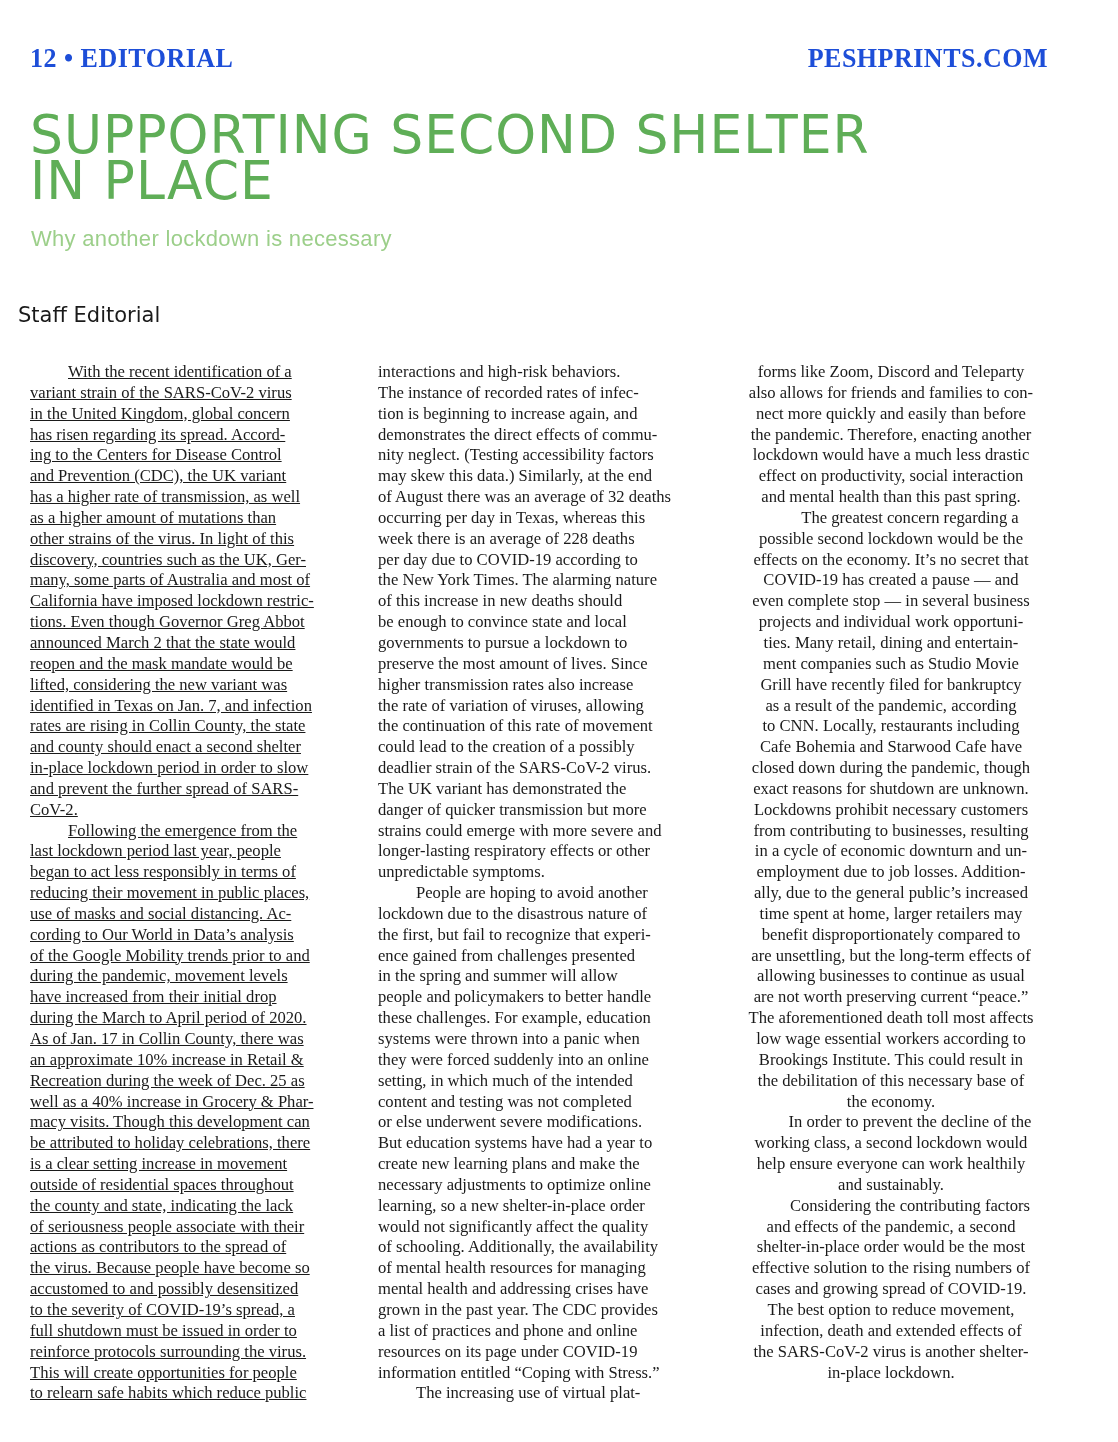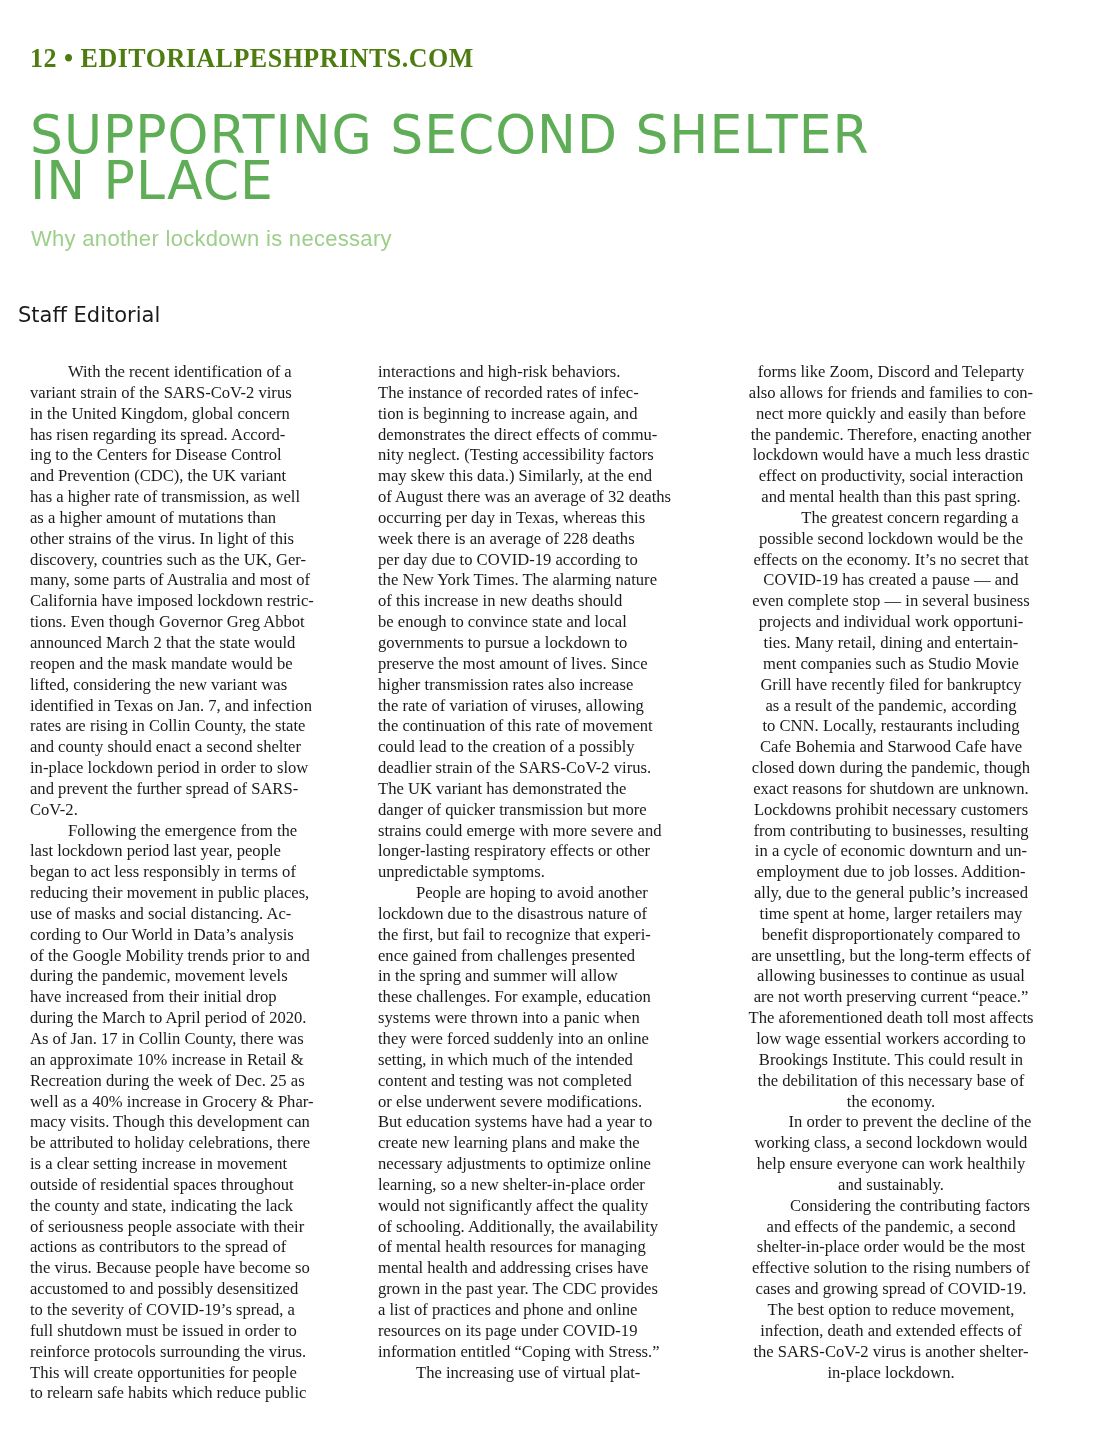--- a/index.html
+++ b/index.html
@@ -1,22 +1,22 @@
 <!DOCTYPE html>
 <html><head>
   <meta charset="utf-8">
   <style>
     html, body { margin: 0; padding: 0; background: #ffffff; }
     body { width: 1118px; height: 1442px; position: relative; overflow: hidden; }
 
     .page-header {
       position: absolute; left: 30px; top: 42px; width: 1018px; height: 40px;
-      display: flex; justify-content: flex-start; align-items: flex-start;
+      display: flex; justify-content: space-between; align-items: flex-start;
       font-family: "Liberation Serif", "DejaVu Serif", serif;
-      font-weight: bold; font-size: 26px; color: #4d7c0f; letter-spacing: 0.5px;
+      font-weight: bold; font-size: 26px; color: #1d4ed8; letter-spacing: 0.5px;
     }
     .page-header .left, .page-header .right { transform: scaleY(1.08); transform-origin: top; }
 
     .headline {
       position: absolute; left: 30px; top: 112px; width: 1000px;
       font-family: "DejaVu Sans", "Liberation Sans", sans-serif;
       font-weight: normal; font-size: 53px; line-height: 46px;
       color: #5fae57; letter-spacing: 1px;
       transform: scaleX(0.98); transform-origin: left;
     }
@@ -32,21 +32,21 @@
     }
 
     .columns {
       position: absolute; top: 362px; left: 30px; width: 1020px; height: 1080px;
     }
     .col {
       position: absolute; top: 0; width: 330px;
       font-family: "Liberation Serif", "DejaVu Serif", serif;
       font-size: 16.6px; line-height: 20.85px; color: #1a1a1a;
     }
-    .col.c1 { left: 0; }
+    .col.c1 { left: 0; text-decoration: underline; }
     .col.c2 { left: 348px; }
     .col.c3 { left: 696px; text-align: center; }
     .col .line { display: block; white-space: nowrap; }
     .indent { padding-left: 38px; }
   </style>
 </head>
 <body>
 
 <div class="page-header">
   <span class="left">12 • EDITORIAL</span>
@@ -139,20 +139,21 @@
       <span class="line">The UK variant has demonstrated the</span>
       <span class="line">danger of quicker transmission but more</span>
       <span class="line">strains could emerge with more severe and</span>
       <span class="line">longer-lasting respiratory effects or other</span>
       <span class="line">unpredictable symptoms.</span>
       <span class="line indent">People are hoping to avoid another</span>
       <span class="line">lockdown due to the disastrous nature of</span>
       <span class="line">the first, but fail to recognize that experi-</span>
       <span class="line">ence gained from challenges presented</span>
       <span class="line">in the spring and summer will allow</span>
+      <span class="line">people and policymakers to better handle</span>
       <span class="line">these challenges. For example, education</span>
       <span class="line">systems were thrown into a panic when</span>
       <span class="line">they were forced suddenly into an online</span>
       <span class="line">setting, in which much of the intended</span>
       <span class="line">content and testing was not completed</span>
       <span class="line">or else underwent severe modifications.</span>
       <span class="line">But education systems have had a year to</span>
       <span class="line">create new learning plans and make the</span>
       <span class="line">necessary adjustments to optimize online</span>
       <span class="line">learning, so a new shelter-in-place order</span>

